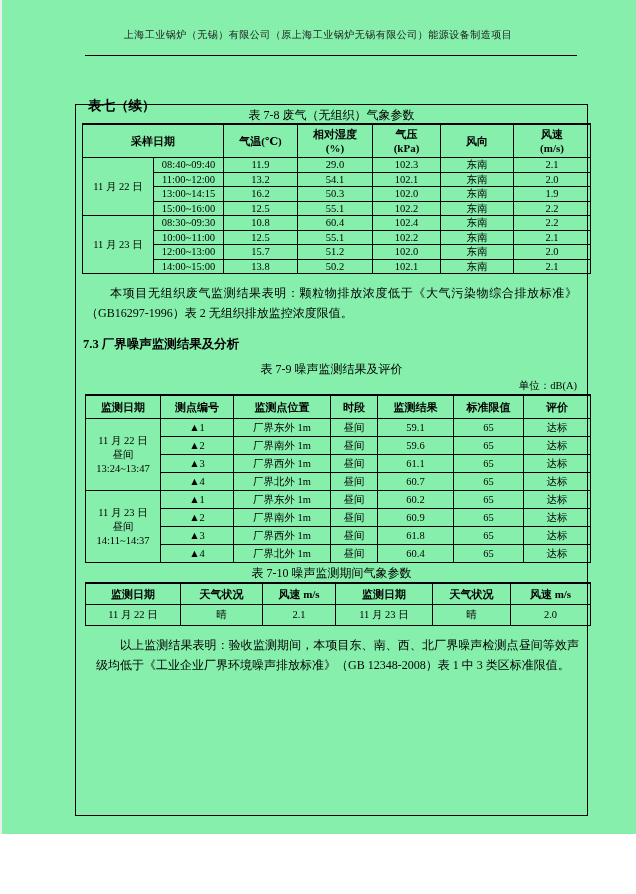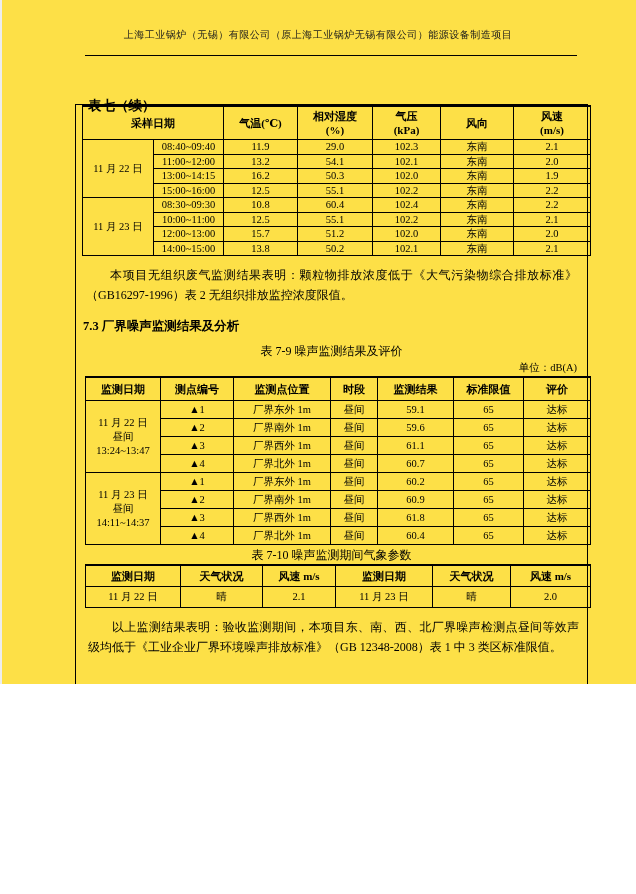--- a/index.html
+++ b/index.html
@@ -1,17 +1,17 @@
 <!DOCTYPE html>
 <html><head>
 <meta charset="utf-8">
 <style>
   html,body{margin:0;padding:0;background:#ffffff;}
   .page{
-    position:relative;width:636px;height:684px;background:#fde047;
+    position:relative;width:636px;height:834px;background:#86efac;
     font-family:"Liberation Serif","DejaVu Serif",serif;color:#000;overflow:hidden;
   }
   .scan-edge{position:absolute;left:0;top:0;width:2px;height:100%;background:#ededed;}
   .header-title{
     position:absolute;top:28px;left:0;width:100%;text-align:center;
     font-size:10px;letter-spacing:0.5px;color:#1a1a1a;
   }
   .header-rule{position:absolute;top:55px;left:85px;width:492px;border-top:1.6px solid #000;}
   .section-label{position:absolute;top:67px;left:88px;font-size:13.5px;font-weight:bold;margin-top:30px;}
   .frame{
@@ -46,20 +46,21 @@
 
 <div class="page">
   <div class="scan-edge"></div>
 
   <div class="header-title">上海工业锅炉（无锡）有限公司（原上海工业锅炉无锡有限公司）能源设备制造项目</div>
   <div class="header-rule"></div>
   <div class="section-label">表七（续）</div>
 
   <div class="frame">
 
+    <div class="tbl-title">表 7-8 废气（无组织）气象参数</div>
     <table class="t78">
       <colgroup>
         <col style="width:71px">
           <col style="width:70px">
           <col style="width:74px">
         <col style="width:75px">
           <col style="width:68px">
           <col style="width:73px">
           <col style="width:77px">
       </colgroup>
@@ -276,18 +277,18 @@
         <td>11 月 22 日</td>
         <td>晴</td>
         <td>2.1</td>
         <td>11 月 23 日</td>
         <td>晴</td>
         <td>2.0</td>
       </tr>
     </tbody>
       </table>
 
-    <div class="para" style="margin-left:12px;margin-right:8px;">以上监测结果表明：验收监测期间，本项目东、南、西、北厂界噪声检测点昼间等效声级均低于《工业企业厂界环境噪声排放标准》（GB 12348-2008）表 1 中 3 类区标准限值。</div>
+    <div class="para" style="margin-left:20px;margin-right:8px;">以上监测结果表明：验收监测期间，本项目东、南、西、北厂界噪声检测点昼间等效声级均低于《工业企业厂界环境噪声排放标准》（GB 12348-2008）表 1 中 3 类区标准限值。</div>
 
   </div>
 
   <div class="footer">第 26 页，共 29 页</div>
 </div>
 
 </body></html>

